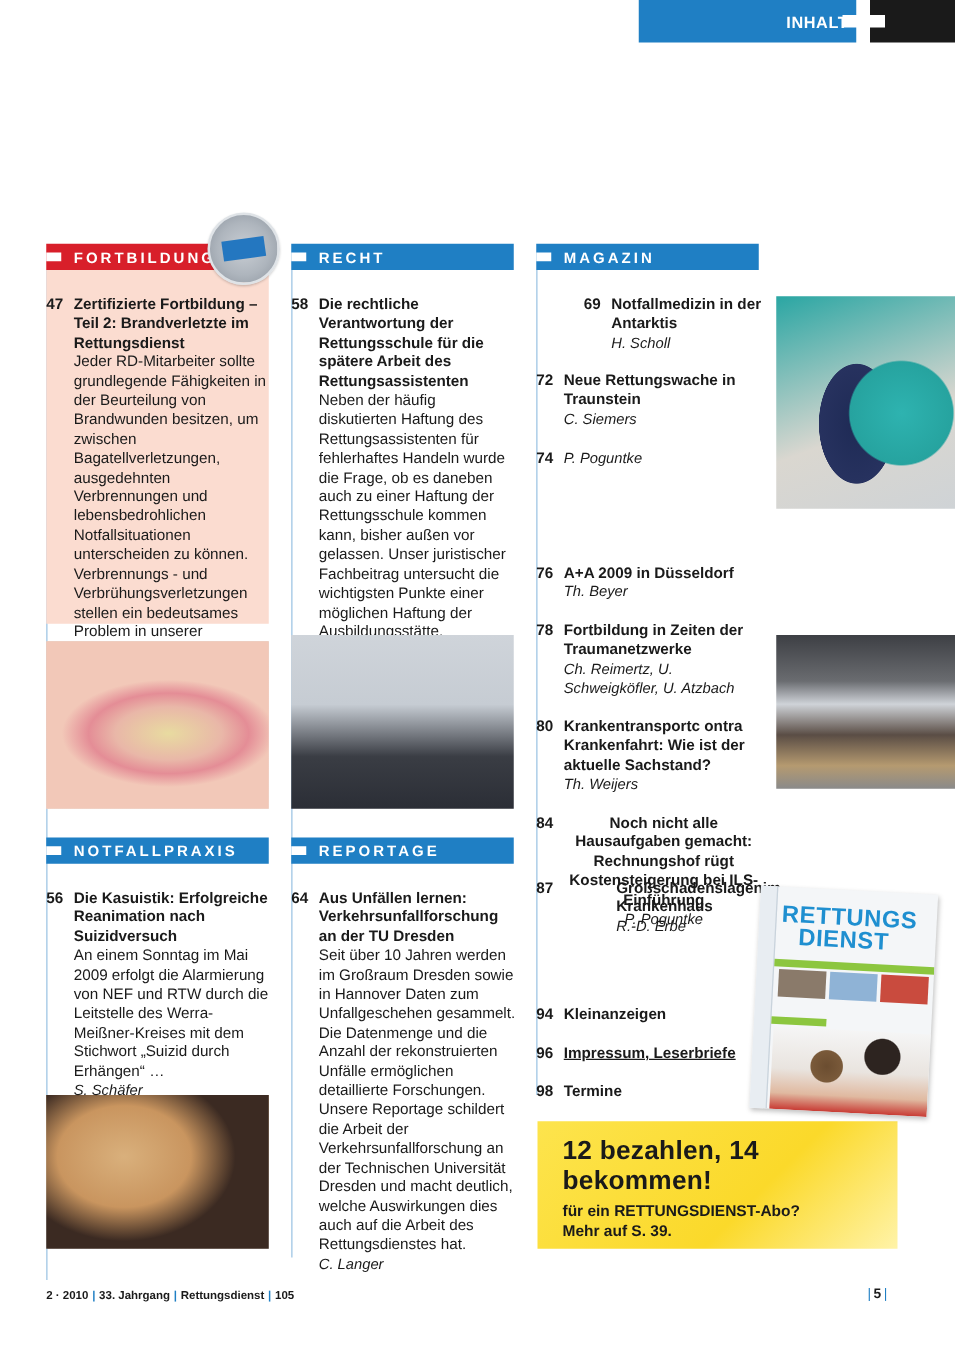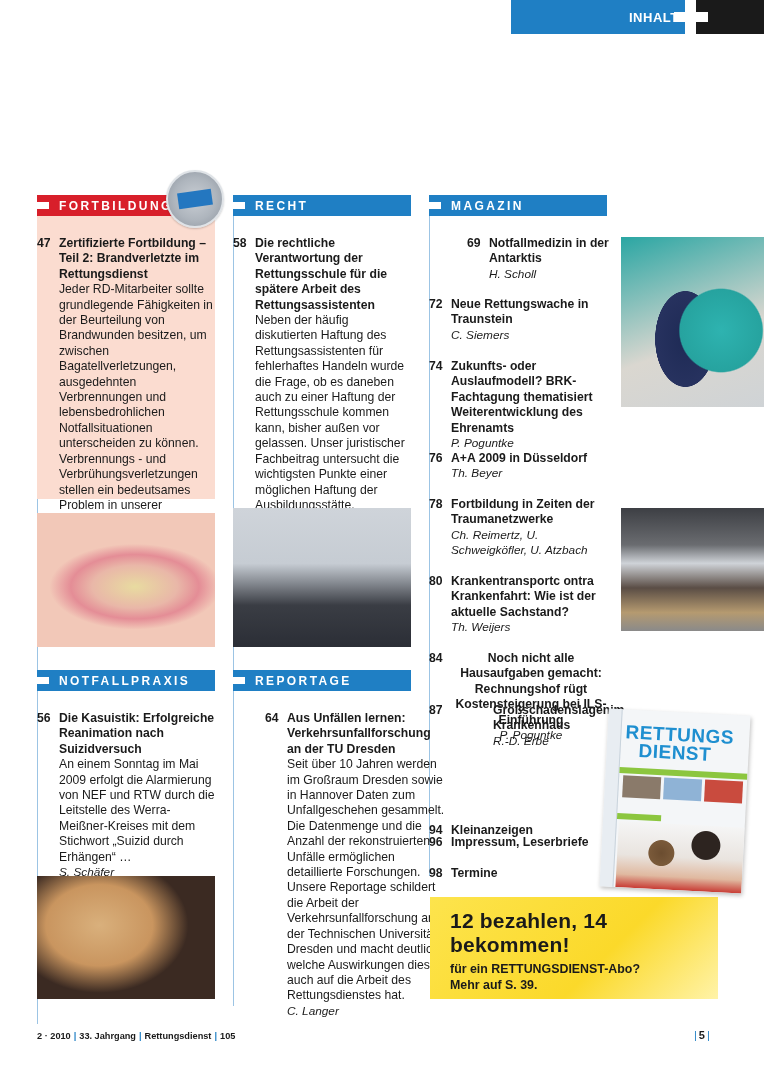--- a/index.html
+++ b/index.html
@@ -143,21 +143,20 @@
 <div class="entry" style="left:429px; top:297px; width:180px;">
   <span class="num">72</span>
   <div class="body">
     <div class="title">Neue Rettungswache in Traunstein</div>
     <div class="author">C. Siemers</div>
   </div>
 </div>
 <div class="entry" style="left:429px; top:359px; width:180px;">
   <span class="num">74</span>
   <div class="body">
-    <div class="title">Zukunfts- oder Auslaufmodell? BRK-Fachtagung thematisiert Weiterentwicklung des Ehrenamts</div>
     <div class="author">P. Poguntke</div>
   </div>
 </div>
 <div class="entry" style="left:429px; top:451px; width:180px;">
   <span class="num">76</span>
   <div class="body">
     <div class="title">A+A 2009 in Düsseldorf</div>
     <div class="author">Th. Beyer</div>
   </div>
 </div>
@@ -182,27 +181,27 @@
     <div class="author">P. Poguntke</div>
   </div>
 </div>
 <div class="entry" style="left:429px; top:703px; width:165px;padding-left:42px;">
   <span class="num">87</span>
   <div class="body">
     <div class="title">Großschadenslagenim Krankenhaus</div>
     <div class="author">R.-D. Erbe</div>
   </div>
 </div>
-<div class="entry" style="left:429px; top:804px; width:165px;margin-top:19px;">
+<div class="entry" style="left:429px; top:804px; width:165px;">
   <span class="num">94</span>
   <div class="body">
     <div class="title">Kleinanzeigen</div>
   </div>
 </div>
-<div class="entry" style="left:429px; top:835px; width:165px;">
+<div class="entry" style="left:429px; top:835px; width:165px;text-decoration:underline;">
   <span class="num">96</span>
   <div class="body">
     <div class="title">Impressum, Leserbriefe</div>
   </div>
 </div>
 <div class="entry" style="left:429px; top:866px; width:165px;">
   <span class="num">98</span>
   <div class="body">
     <div class="title">Termine</div>
   </div>
@@ -224,21 +223,21 @@
     <div class="title">Die Kasuistik: Erfolgreiche Reanimation nach Suizidversuch</div>
     <div class="desc">An einem Sonntag im Mai 2009 erfolgt die Alarmierung von NEF und RTW durch die Leitstelle des Werra-Meißner-Kreises mit dem Stichwort „Suizid durch Erhängen“ …</div>
     <div class="author">S. Schäfer</div>
   </div>
 </div>
 
 <div class="sec-head sec-blue" style="left:233px; top:670px; width:178px;">
   <span class="marker"></span>
   <span class="label">REPORTAGE</span>
 </div>
-<div class="entry" style="left:233px; top:711px; width:180px;margin-left:32px;">
+<div class="entry" style="left:233px; top:711px; width:180px;">
   <span class="num">64</span>
   <div class="body">
     <div class="title">Aus Unfällen lernen: Verkehrsunfallforschung an der TU Dresden</div>
     <div class="desc">Seit über 10 Jahren werden im Großraum Dresden sowie in Hannover Daten zum Unfallgeschehen gesammelt. Die Datenmenge und die Anzahl der rekonstruierten Unfälle ermöglichen detaillierte Forschungen. Unsere Reportage schildert die Arbeit der Verkehrsunfallforschung an der Technischen Universität Dresden und macht deutlich, welche Auswirkungen dies auch auf die Arbeit des Rettungsdienstes hat.</div>
     <div class="author">C. Langer</div>
   </div>
 </div>
 
 <div class="promo">
   <div class="headline">12 bezahlen, 14 bekommen!</div>

